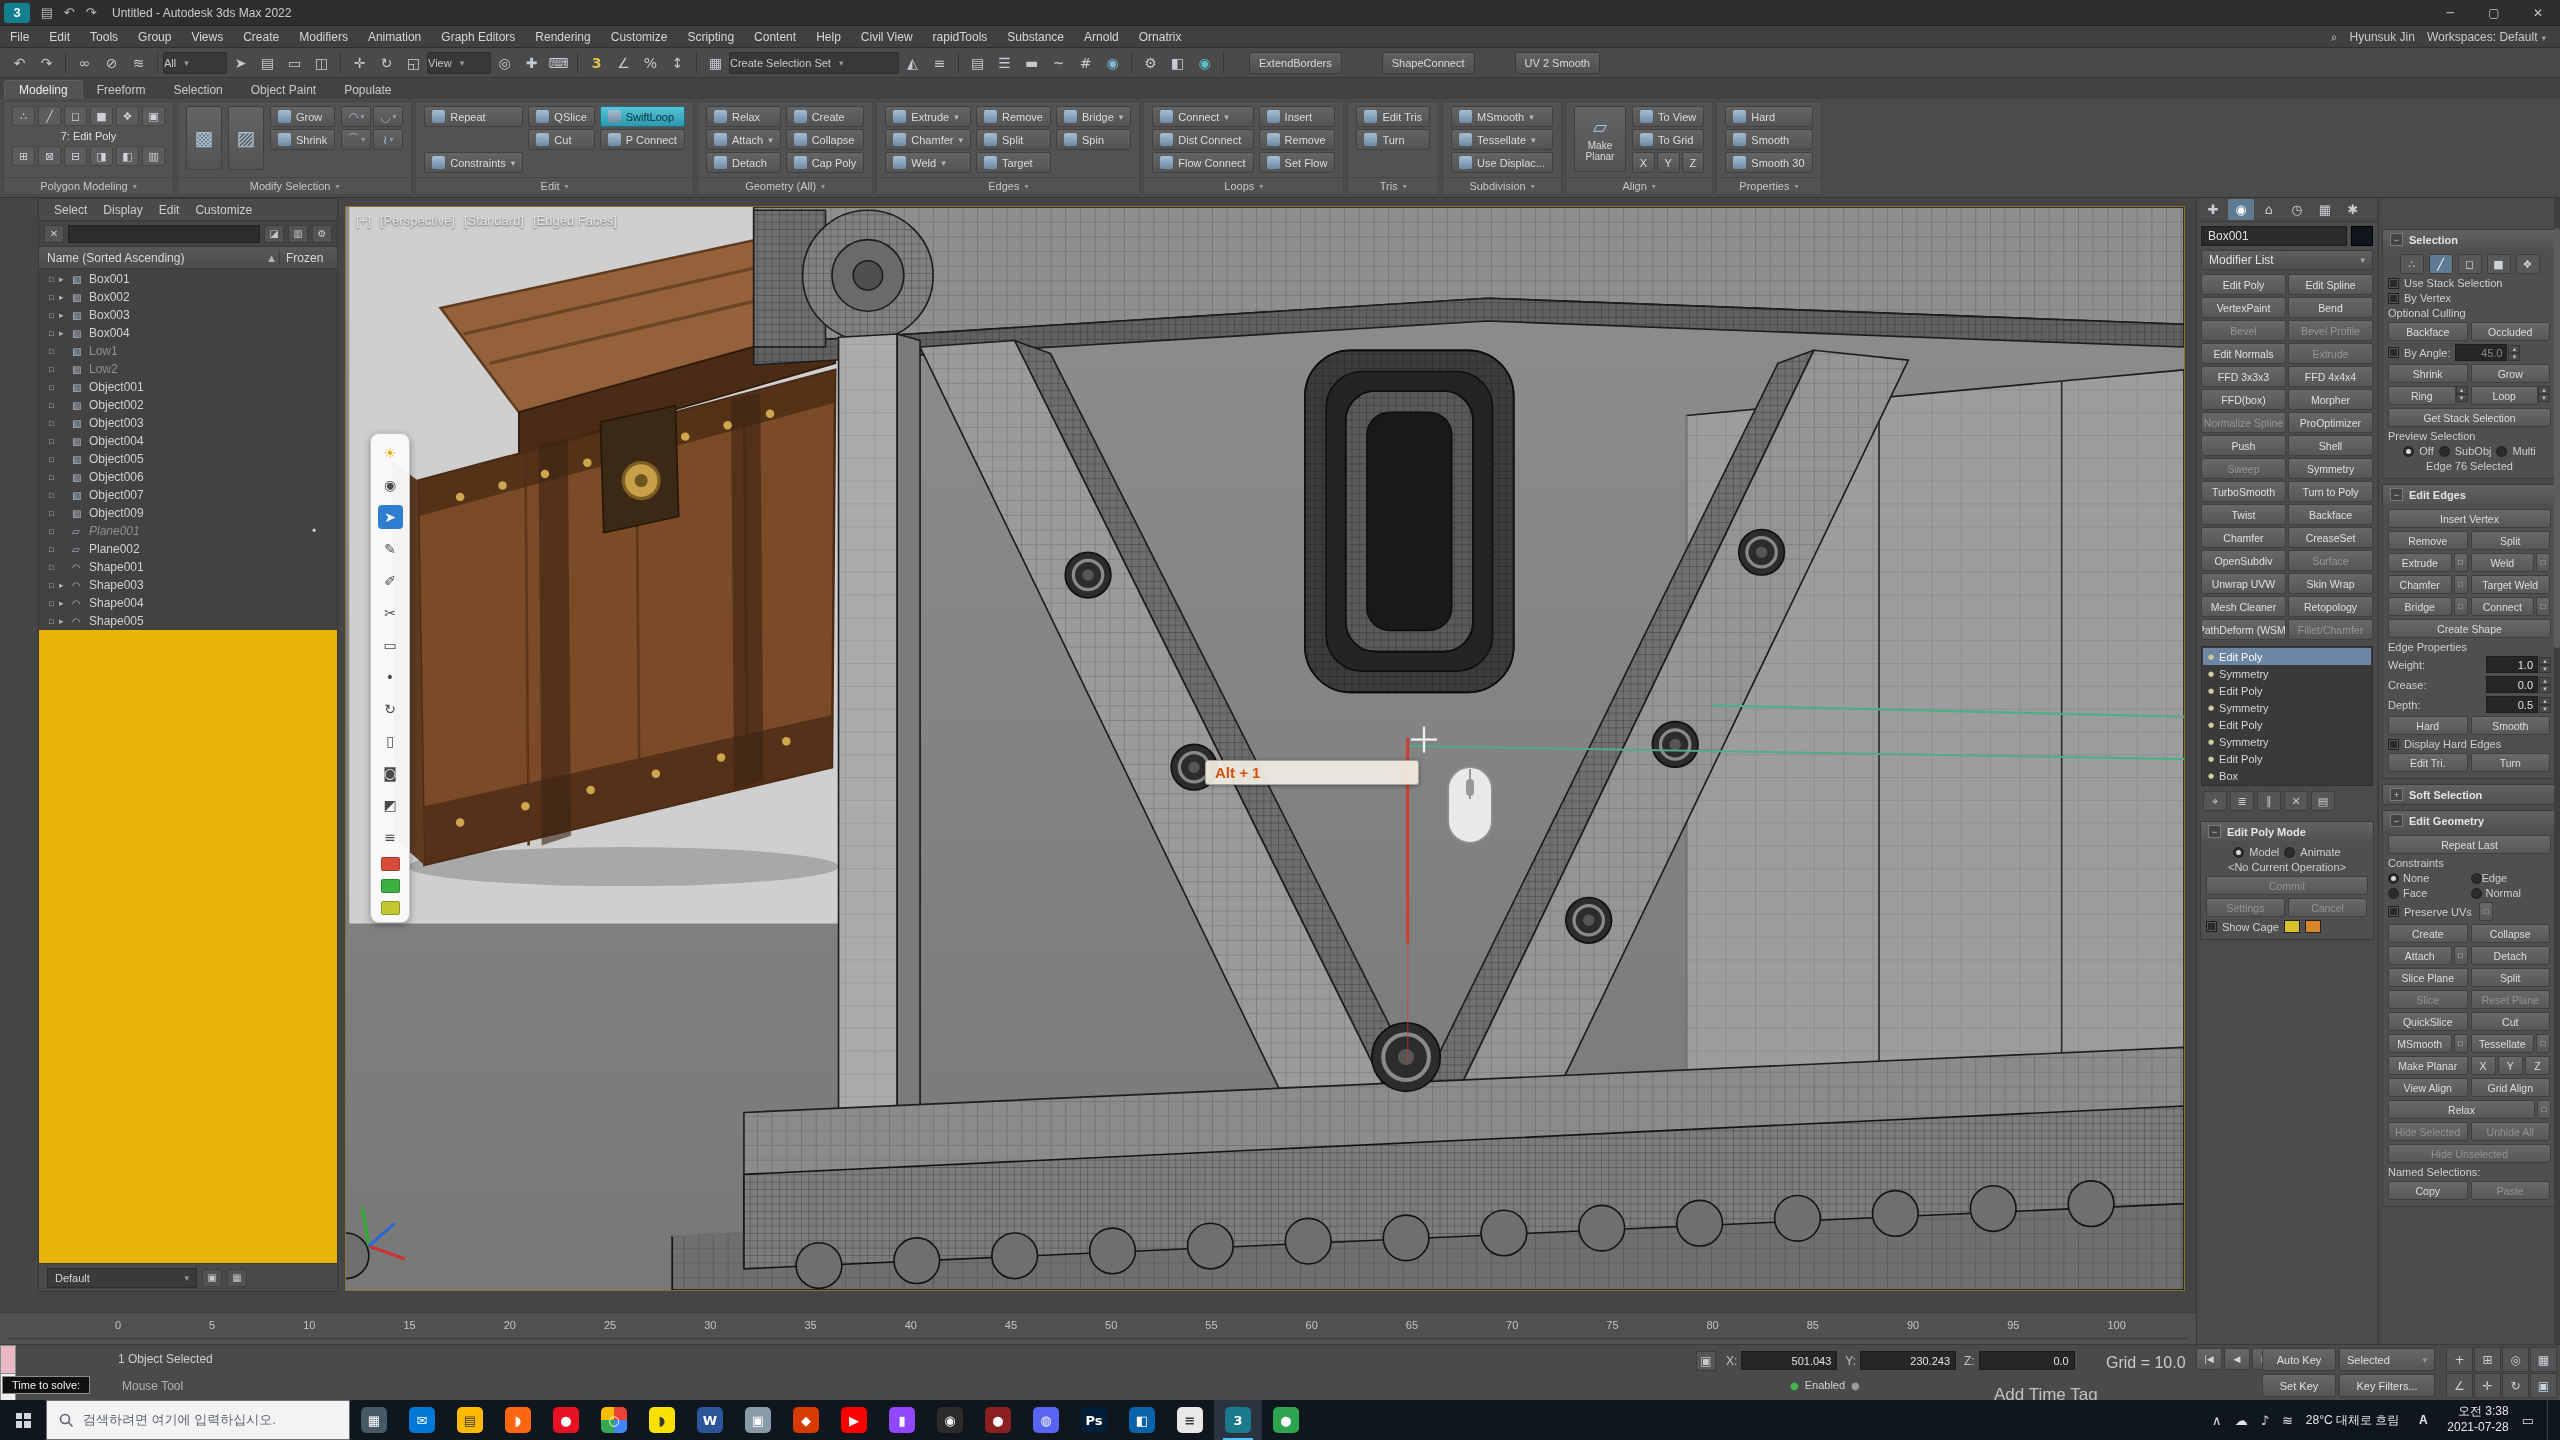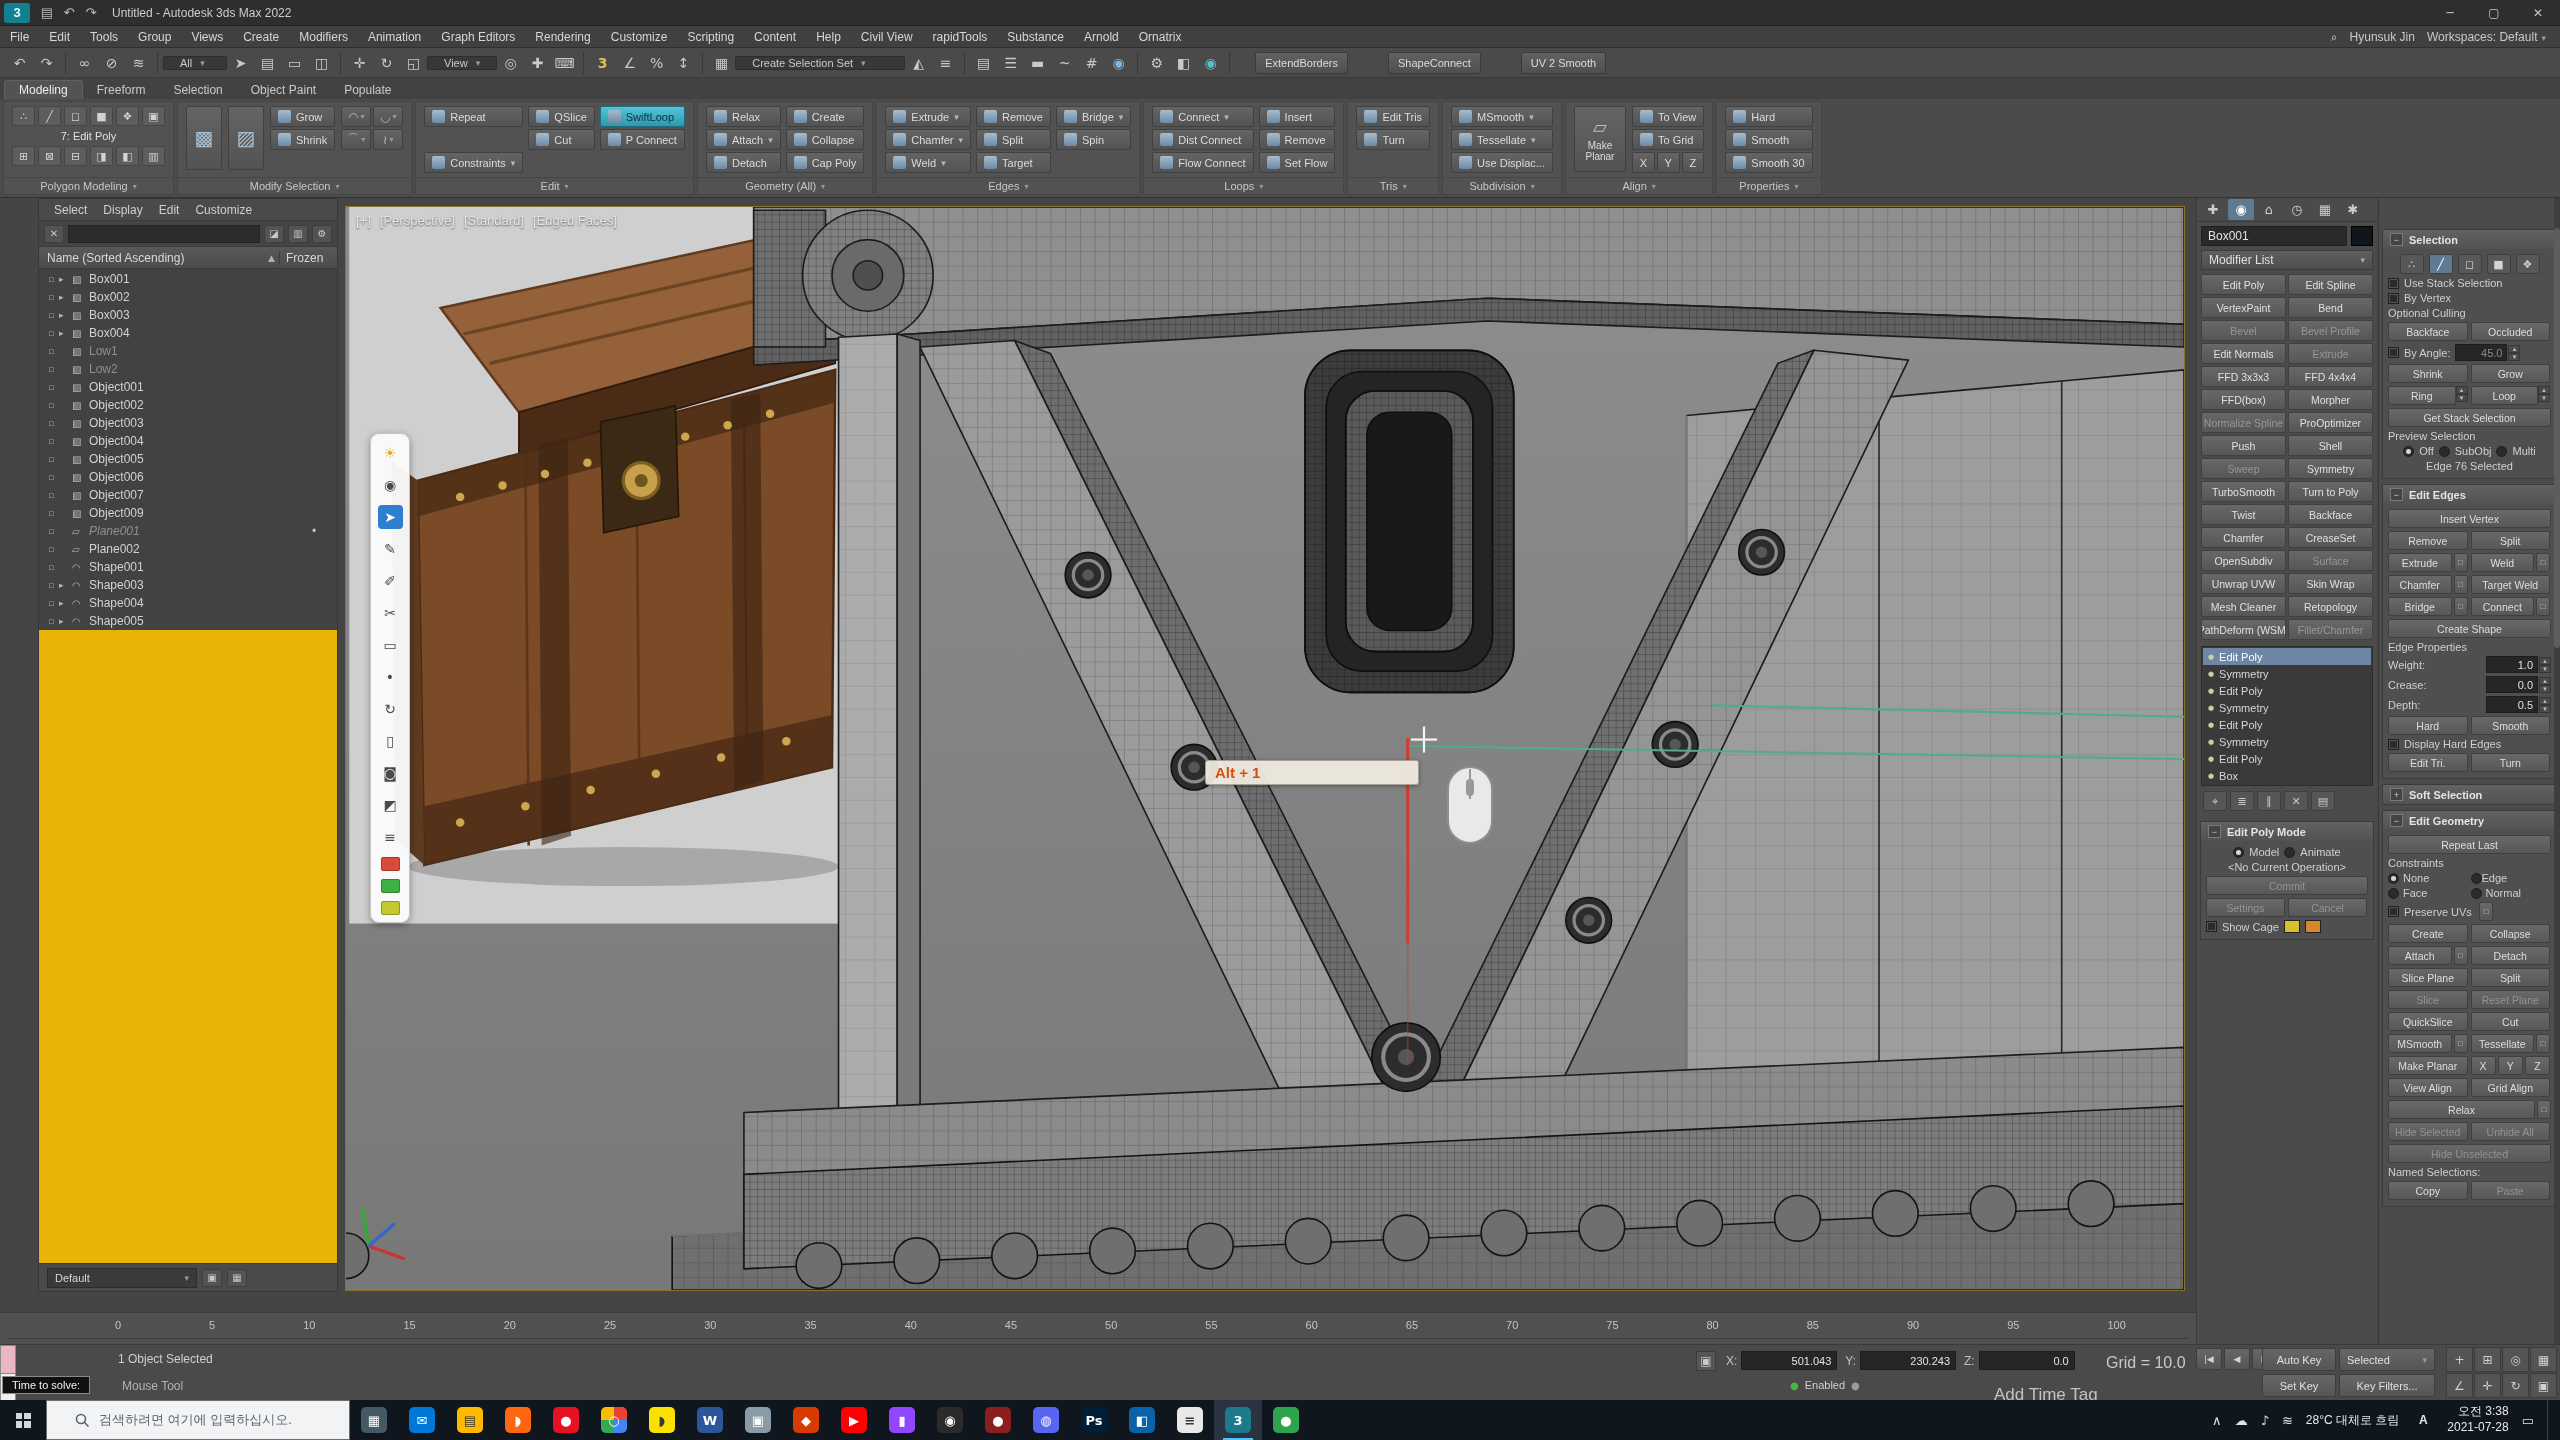--- a/index.html
+++ b/index.html
@@ -18,21 +18,21 @@
 
 #menubar{position:absolute;left:0;top:26px;width:2560px;height:22px;background:#404040;border-bottom:1px solid #2f2f2f;display:flex;align-items:center;font-size:12px}
 .menu-item{padding:0 10px;height:100%;display:flex;align-items:center;color:#d6d6d6}
 .mb-right{margin-left:auto;display:flex;align-items:center;gap:12px;padding-right:14px;color:#c9c9c9}
 .mb-right .dd::after{content:"▾";font-size:9px;margin-left:4px;color:#9a9a9a}
 
 
 #toolbar{position:absolute;left:0;top:48px;width:2560px;height:30px;background:#4a4a4a;border-bottom:1px solid #383838;display:flex;align-items:center;padding:0 6px}
 .tbitem{width:27px;height:24px;display:flex;align-items:center;justify-content:center;color:#c3cbd0;font-size:14px;border-radius:2px;font-family:"DejaVu Sans",sans-serif}
 .tbitem.sep{width:1px;height:22px;background:#383838;margin:0 5px;padding:0}
-.tbitem.dd{width:auto;min-width:64px;height:14px;background:#383838;border:1px solid #2c2c2c;padding:0 16px;font-size:11px;font-family:"Liberation Sans",sans-serif;justify-content:flex-start}
+.tbitem.dd{width:auto;min-width:64px;height:22px;background:#383838;border:1px solid #2c2c2c;padding:0 0;font-size:11px;font-family:"Liberation Sans",sans-serif;justify-content:flex-start}
 .tbitem.dd::after{content:"▾";font-size:9px;margin-left:8px;color:#9a9a9a}
 .tbitem.wide{min-width:170px}
 .tbitem.accent{color:#e0c050;font-weight:bold}
 .tbitem.accent2{color:#7fb6d9}
 .tbitem.teal{color:#58c0c8}
 .tbtxt{height:22px;background:linear-gradient(#616161,#4f4f4f);border:1px solid #3a3a3a;border-radius:2px;color:#dcdcdc;font-size:11px;display:flex;align-items:center;padding:0 9px;margin:0 20px}
 
 
 #ribbontabs{position:absolute;left:0;top:78px;width:2560px;height:21px;background:#424242;display:flex;align-items:flex-end;padding-left:4px}
 .rtab{padding:2px 14px;font-size:12px;color:#c9c9c9}
@@ -184,21 +184,21 @@
 .akdd{justify-content:space-between;padding:0 7px}
 .akdd::after{content:"▾";font-size:9px;color:#9a9a9a}
 .navcluster{position:absolute;left:2446px;top:2px;display:grid;grid-template-columns:repeat(4,27px);grid-auto-rows:25px;gap:1px}
 .navbtn{display:flex;align-items:center;justify-content:center;background:#545454;border:1px solid #3c3c3c;color:#c9d2d8;font-size:12px;font-family:"DejaVu Sans",sans-serif}
 
 
 #taskbar{position:absolute;left:0;top:1400px;width:2560px;height:40px;background:#10161d;display:flex;align-items:center;color:#e8e8e8}
 .start{width:46px;height:40px;display:flex;align-items:center;justify-content:center}
 .winlogo{width:15px;height:15px;display:grid;grid-template-columns:1fr 1fr;gap:2px}
 .winlogo span{background:#cfd8dd}
-.tsearch{width:304px;height:40px;background:#f2f3f5;display:flex;align-items:center;gap:9px;padding:0 28px;color:#5f6368;font-size:13px;border:1px solid #6d6d6d}
+.tsearch{width:304px;height:40px;background:#f2f3f5;display:flex;align-items:center;gap:9px;padding:0 12px;color:#5f6368;font-size:13px;border:1px solid #6d6d6d}
 .tapps{display:flex;height:40px}
 .tapp{width:48px;height:40px;display:flex;align-items:center;justify-content:center;position:relative}
 .tapp.active{background:#2a3340}
 .tapp.active::after{content:"";position:absolute;bottom:0;left:9px;right:9px;height:2px;background:#4cc2ff}
 .tico{width:26px;height:26px;border-radius:5px;display:flex;align-items:center;justify-content:center;font-size:13px;color:#fff;font-weight:bold;font-family:"DejaVu Sans",sans-serif}
 .tapp.dkg .tico{color:#35393d}
 .tray{margin-left:auto;display:flex;align-items:center;gap:13px;padding-right:6px;font-size:12px}
 .trayico{color:#dfe3e6;font-size:13px;font-family:"DejaVu Sans",sans-serif}
 .ime{width:22px;text-align:center;font-weight:bold}
 .clock{text-align:right;line-height:1.3;font-size:12px}

